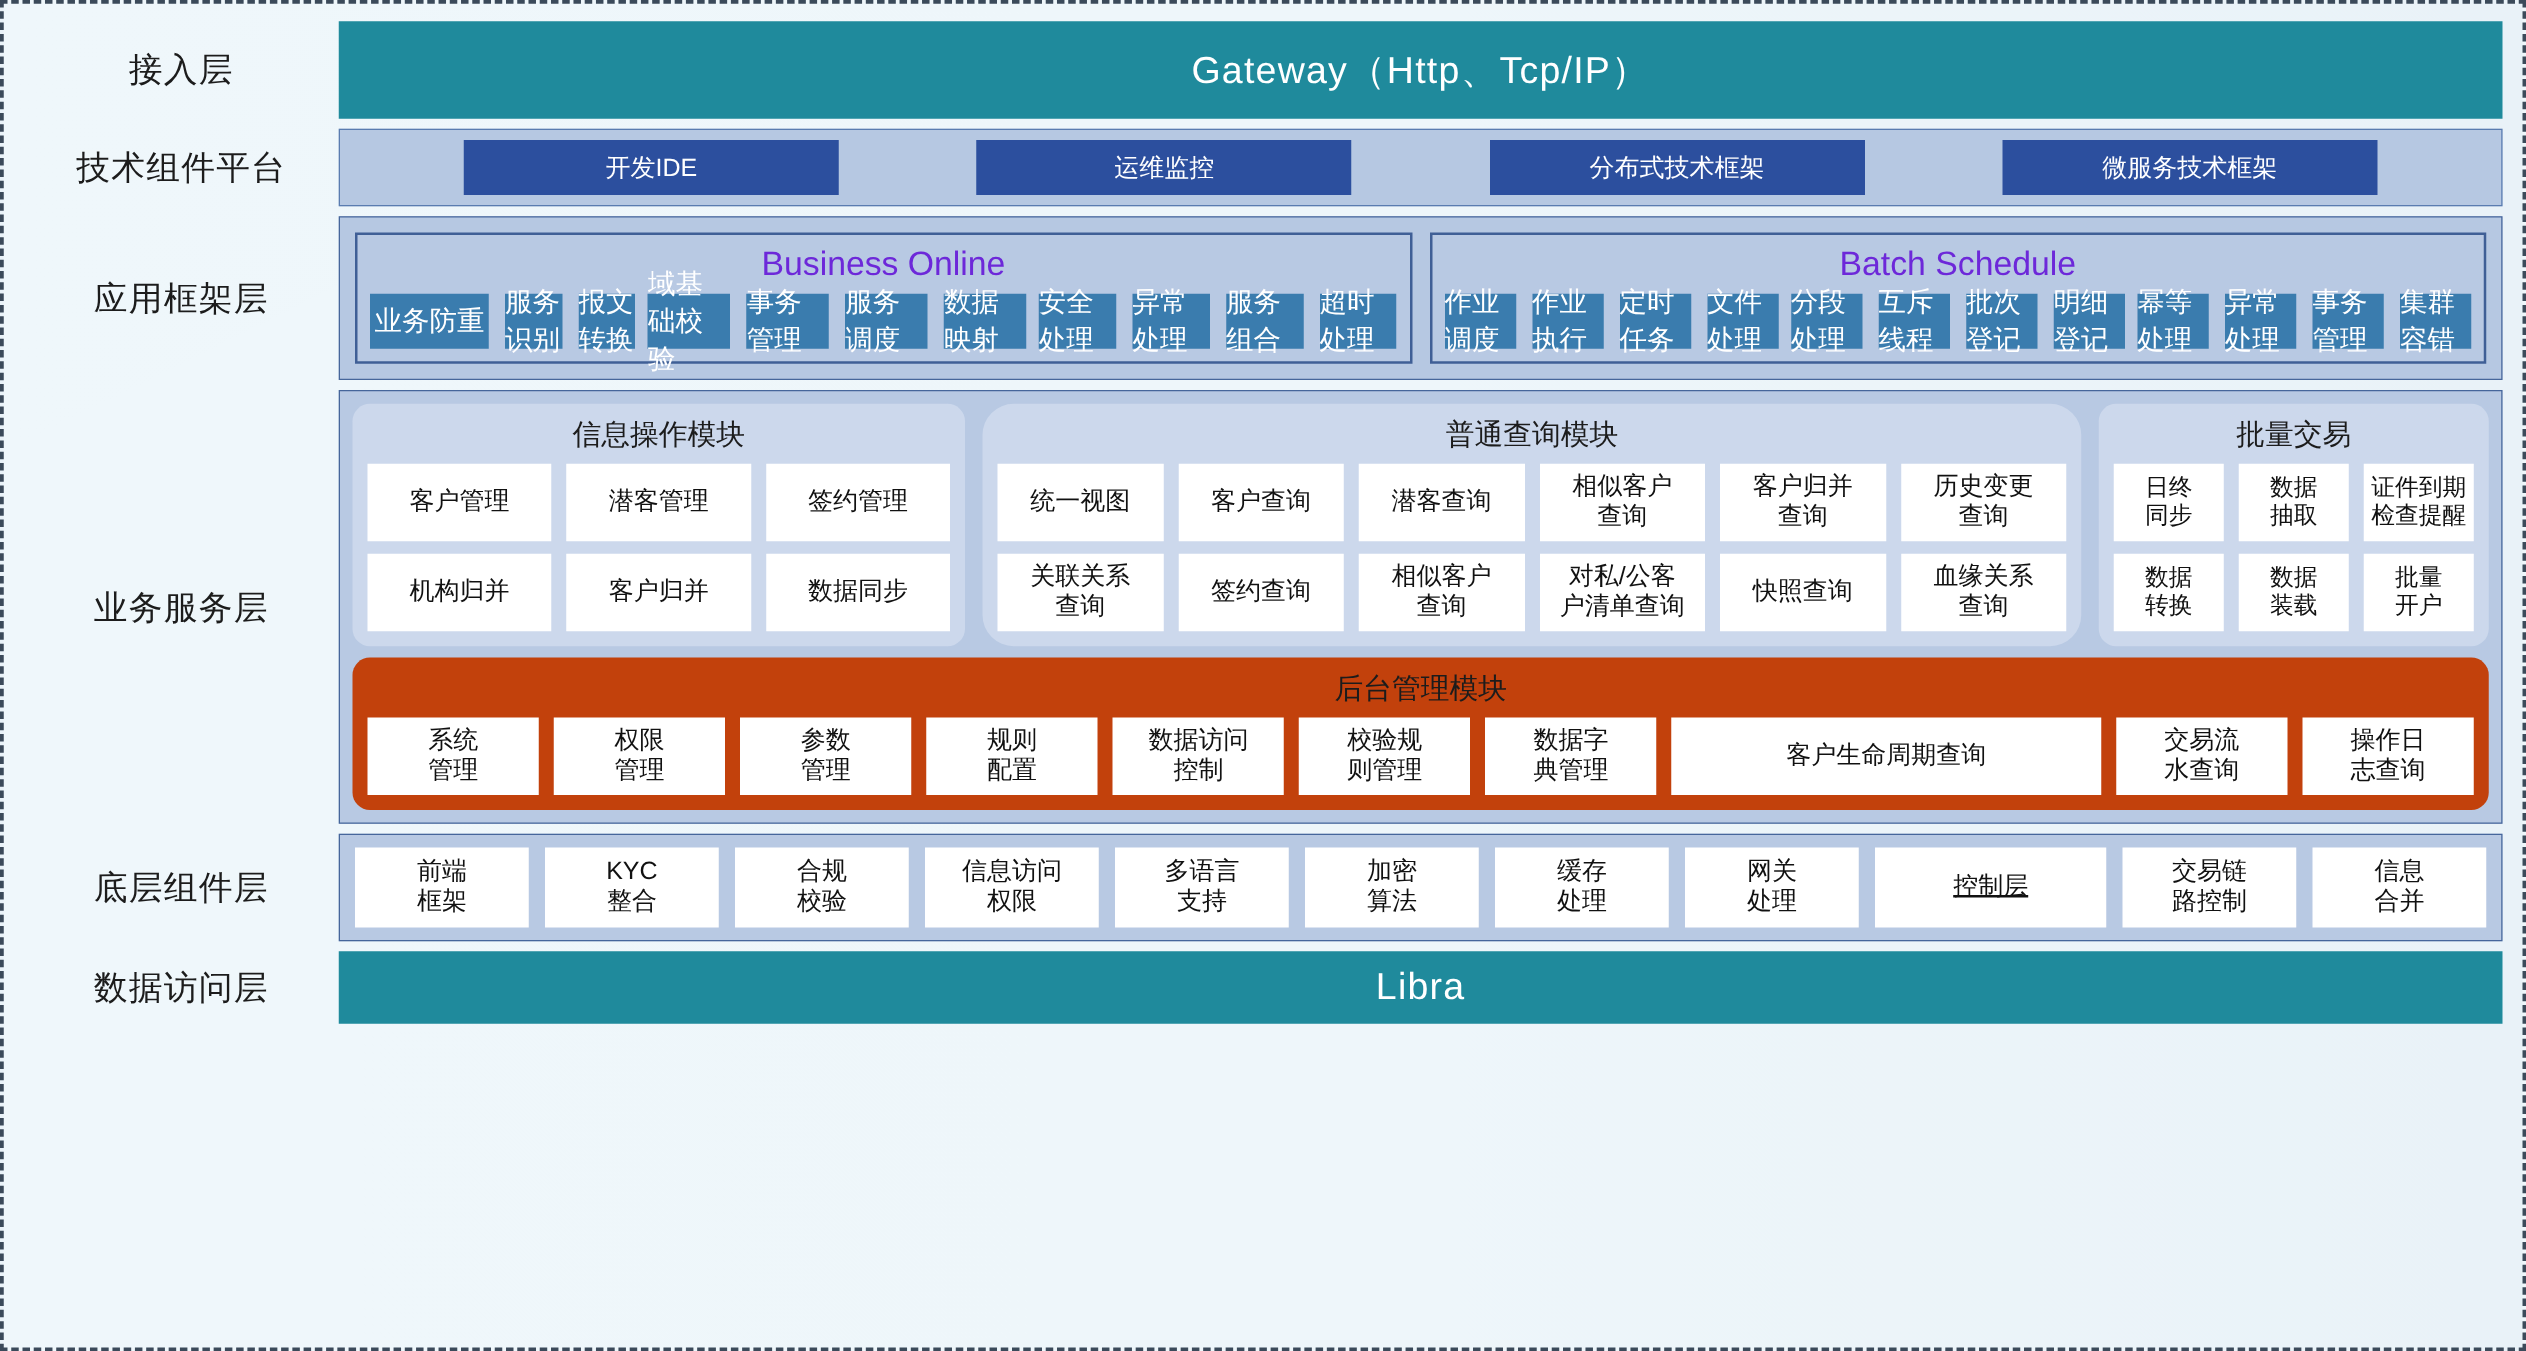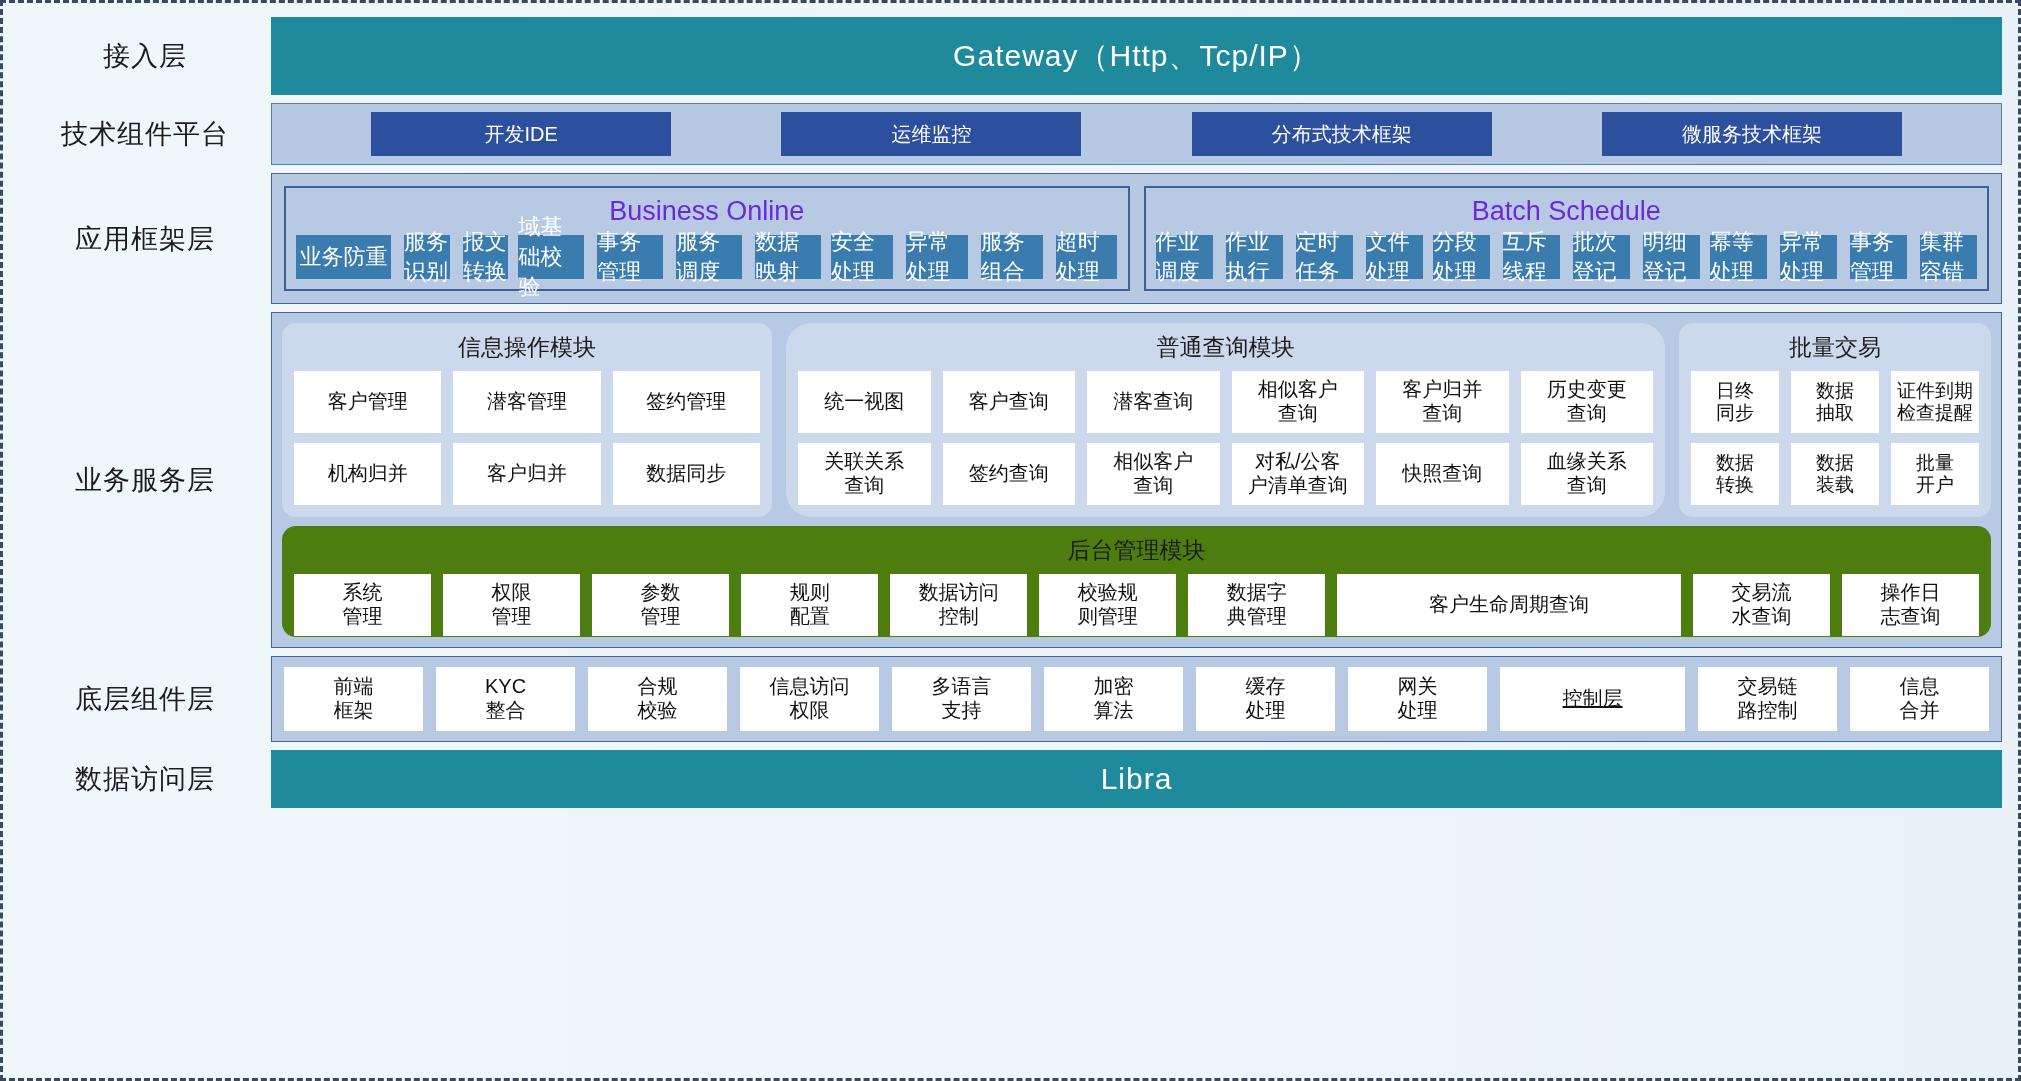--- a/index.html
+++ b/index.html
@@ -146,23 +146,23 @@
     text-align: center;
     flex: 1;
     padding: 0 4px;
   }
   .grp-info  { flex: 0 0 490px; }
   .grp-query { flex: 1; border-radius: 25px; }
   .grp-batch { flex: 0 0 312px; }
   .grp-batch .card { font-size: 19px; }
 
   .svc-admin {
-    background: #4d7c0f;
+    background: #c2410c;
     border-radius: 14px;
-    padding: 6px 12px 1px 12px;
+    padding: 6px 12px 12px 12px;
   }
   .admin-line { display: flex; gap: 12px; }
   .admin-line .card { flex: 1; }
   .admin-line .card.wide { flex: 2.6; }
 
   
   .base-panel {
     flex: 1;
     background: #b8c9e3;
     border: 1px solid #46669b;

